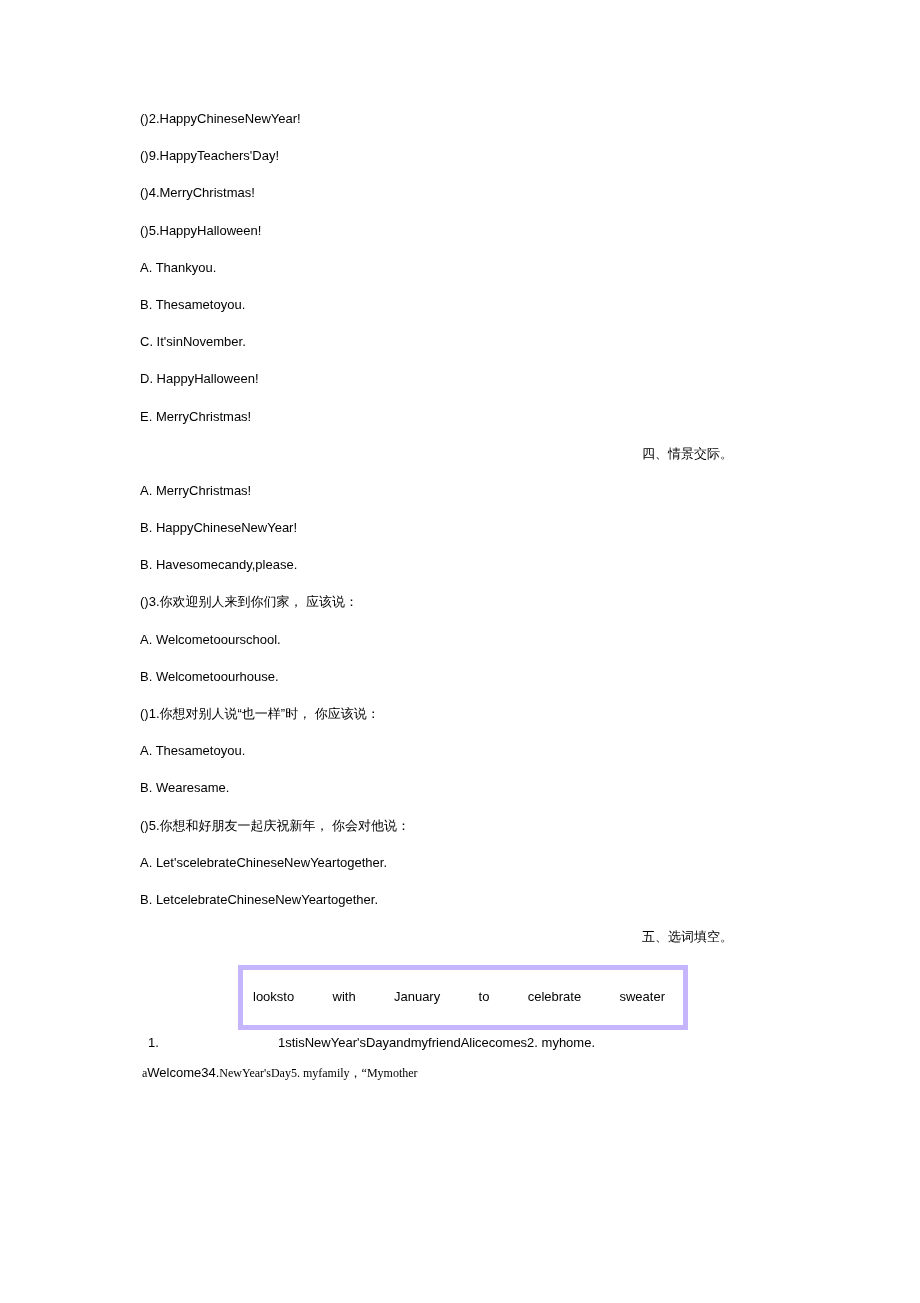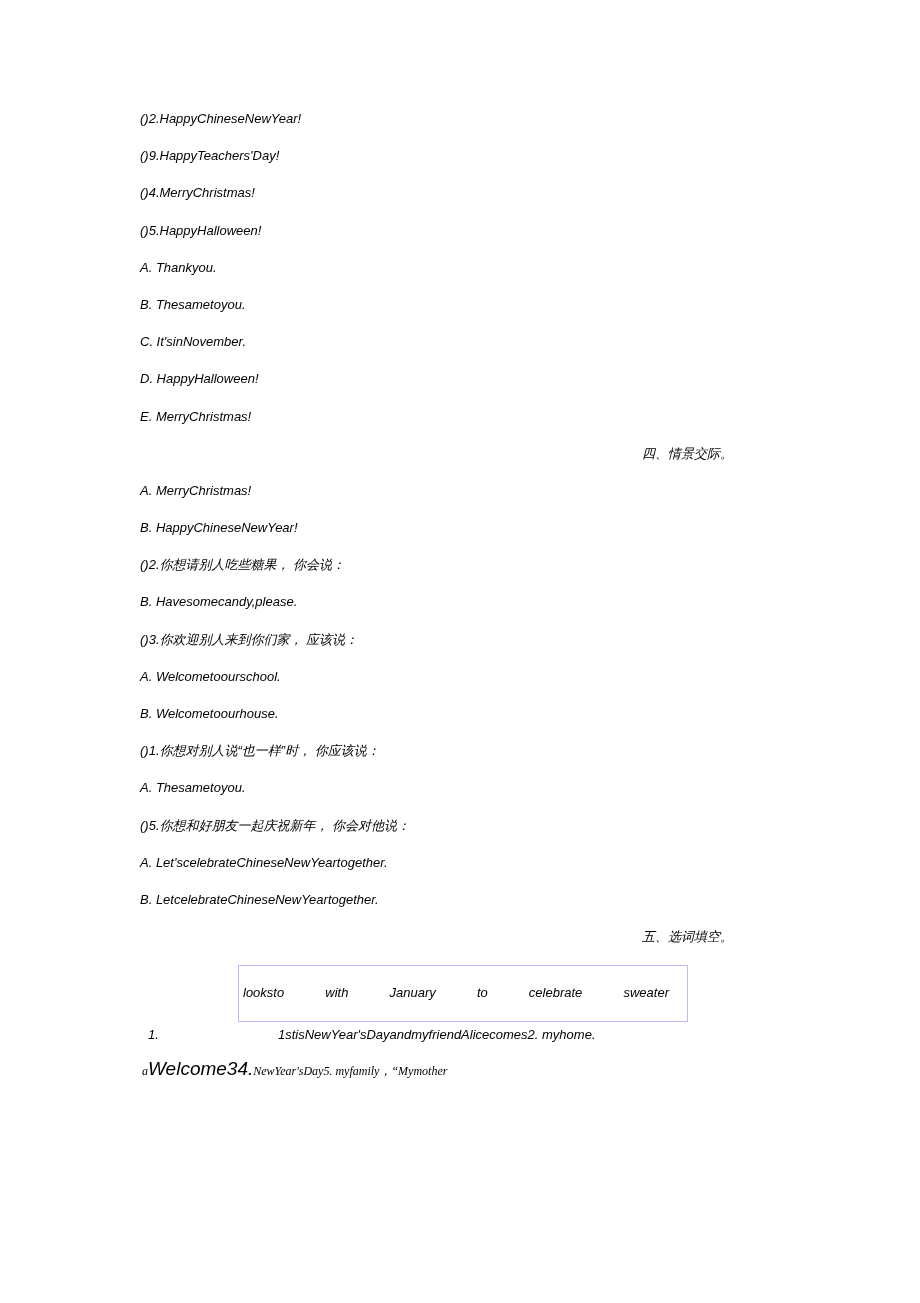--- a/index.html
+++ b/index.html
@@ -10,32 +10,31 @@
     font-size: 13px;
     color: #000000;
     line-height: 1.4;
   }
   .page {
     width: 873px;
     min-height: 1303px;
     padding: 110px 140px 60px 140px;
     box-sizing: border-box;
     position: relative;
-    font-style: italic;
   }
   .line {
     margin-bottom: 19px;
   }
   .section-header {
     margin-bottom: 19px;
     text-align: right;
   }
   .word-box {
-    border: 1px solid #c4b5fd;
-    padding: 18px 18px 18px 4px;
+    border: 5px solid #c4b5fd;
+    padding: 18px 18px 18px 10px;
     margin-left: 98px;
     margin-top: 6px;
     margin-bottom: 4px;
     width: 450px;
     box-sizing: border-box;
   }
   .word-row {
     display: flex;
     justify-content: space-between;
     margin-bottom: 20px;
@@ -58,21 +57,21 @@
     margin-left: 110px;
     text-align: right;
   }
   .last-line {
     margin-top: 12px;
     margin-left: 2px;
     font-size: 12px;
   }
   .last-line .w {
     font-family: Arial, sans-serif;
-    font-size: 19px;
+    font-size: 13px;
   }
   .last-line .ch {
     font-family: SimSun, serif;
     font-size: 12px;
   }
 </style>
 </head>
 <body>
 
 <div class="page">
@@ -86,29 +85,29 @@
   <div class="line">B.  Thesametoyou.</div>
   <div class="line">C.  It'sinNovember.</div>
   <div class="line">D.  HappyHalloween!</div>
   <div class="line">E.  MerryChristmas!</div>
 
   <div class="section-header">四、情景交际。</div>
 
   <div class="line">A.  MerryChristmas!</div>
   <div class="line">B.  HappyChineseNewYear!</div>
 
-  <div class="line">()2.你想请别人吃些糖果， 你会说：</div>
   <div class="line">B.  Havesomecandy,please.</div>
 
   <div class="line">()3.你欢迎别人来到你们家， 应该说：</div>
   <div class="line">A.  Welcometoourschool.</div>
   <div class="line">B.  Welcometoourhouse.</div>
 
   <div class="line">()1.你想对别人说“也一样”时， 你应该说：</div>
   <div class="line">A.  Thesametoyou.</div>
+  <div class="line">B.  Wearesame.</div>
 
   <div class="line">()5.你想和好朋友一起庆祝新年， 你会对他说：</div>
   <div class="line">A.  Let'scelebrateChineseNewYeartogether.</div>
   <div class="line">B.  LetcelebrateChineseNewYeartogether.</div>
 
   <div class="section-header">五、选词填空。</div>
 
   <div class="word-box">
     <div class="word-row">
       <span class="word">looksto</span>

